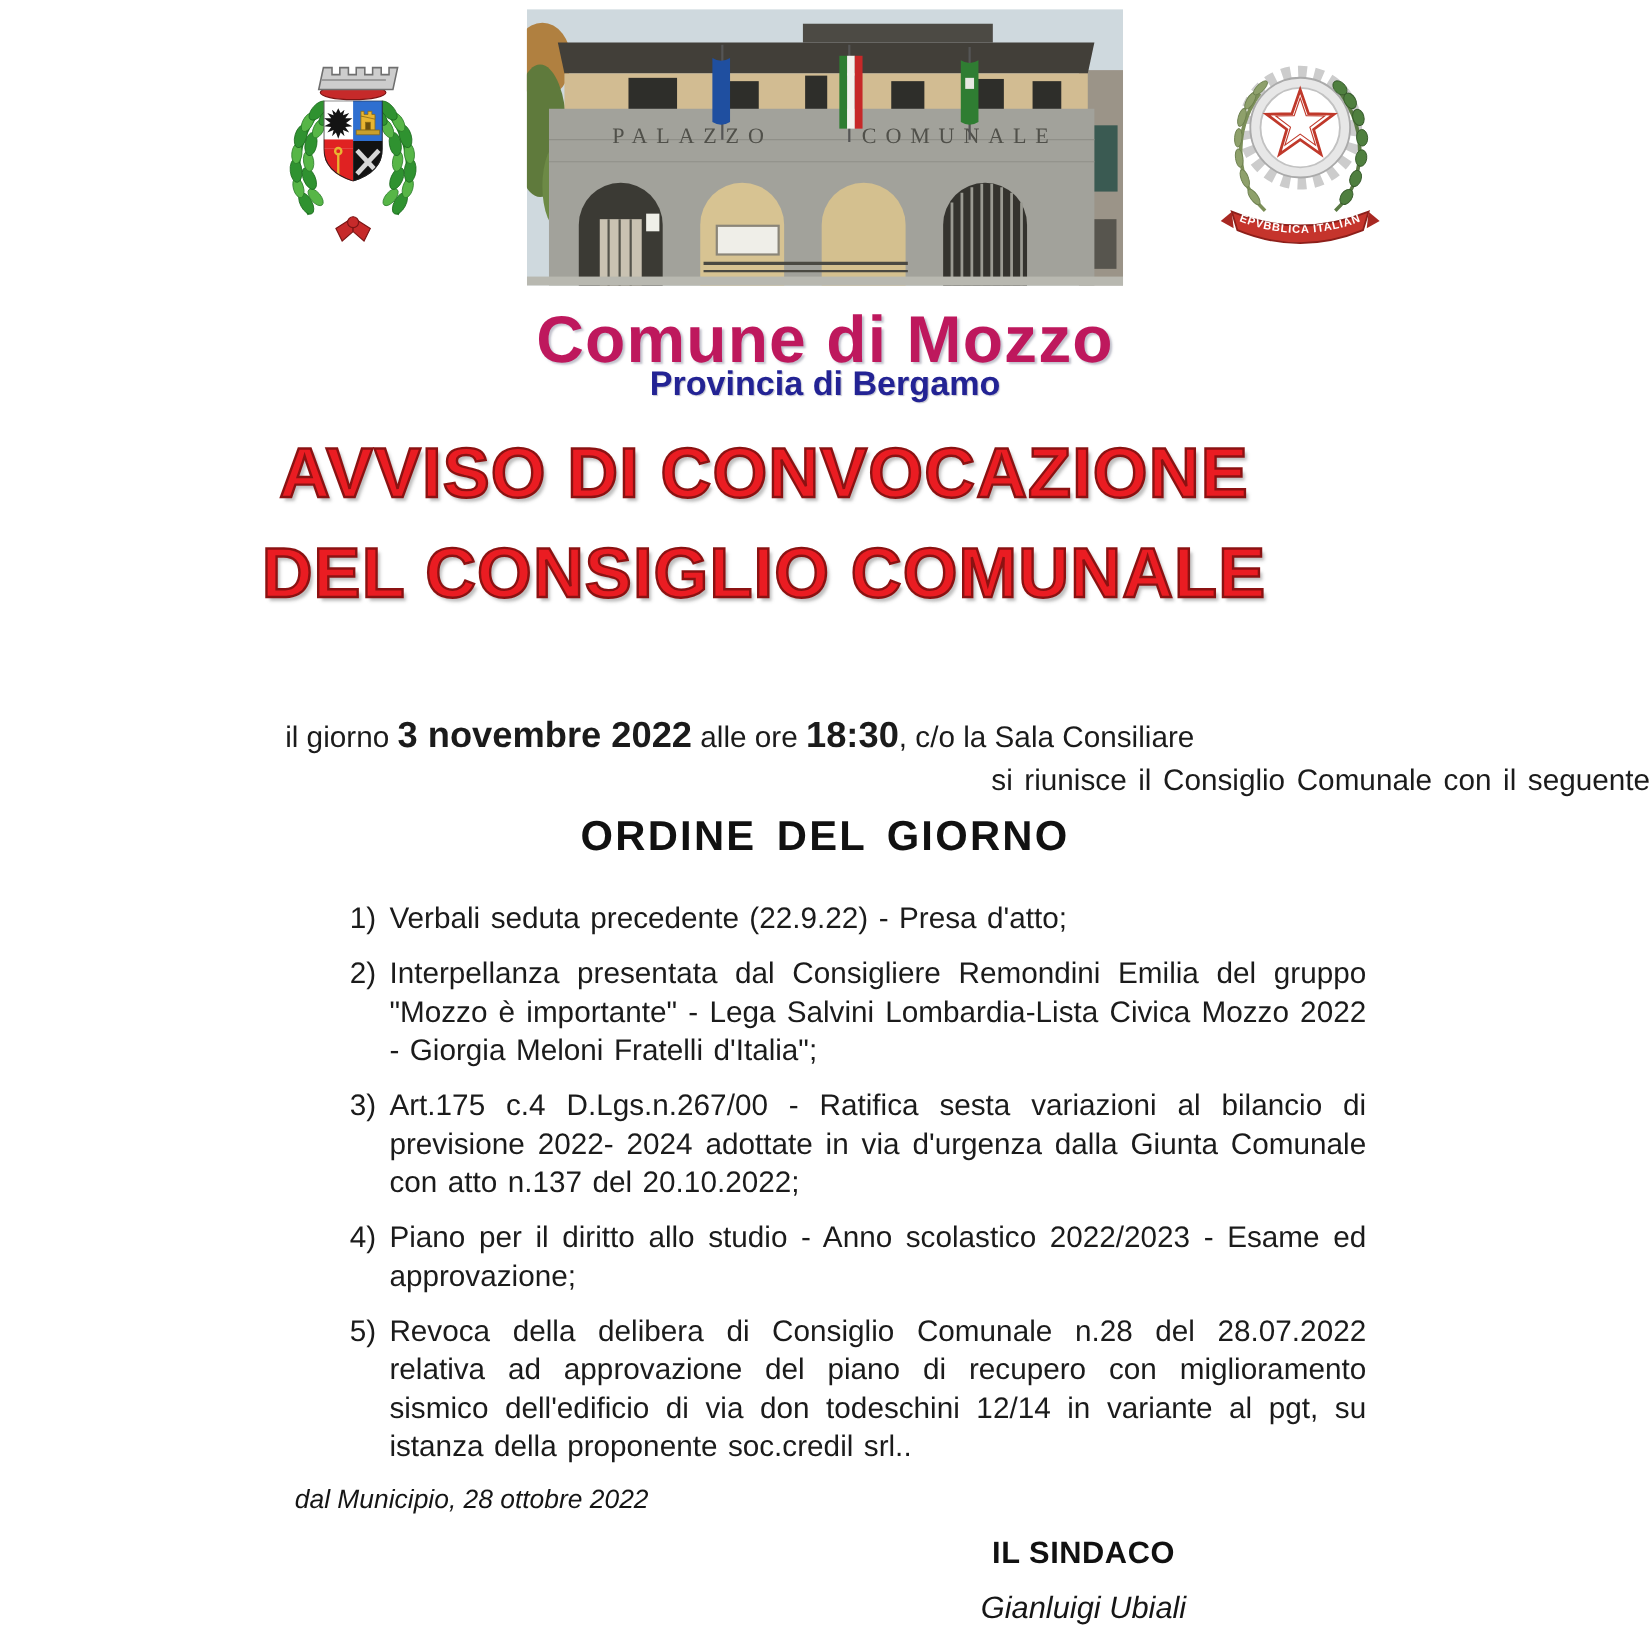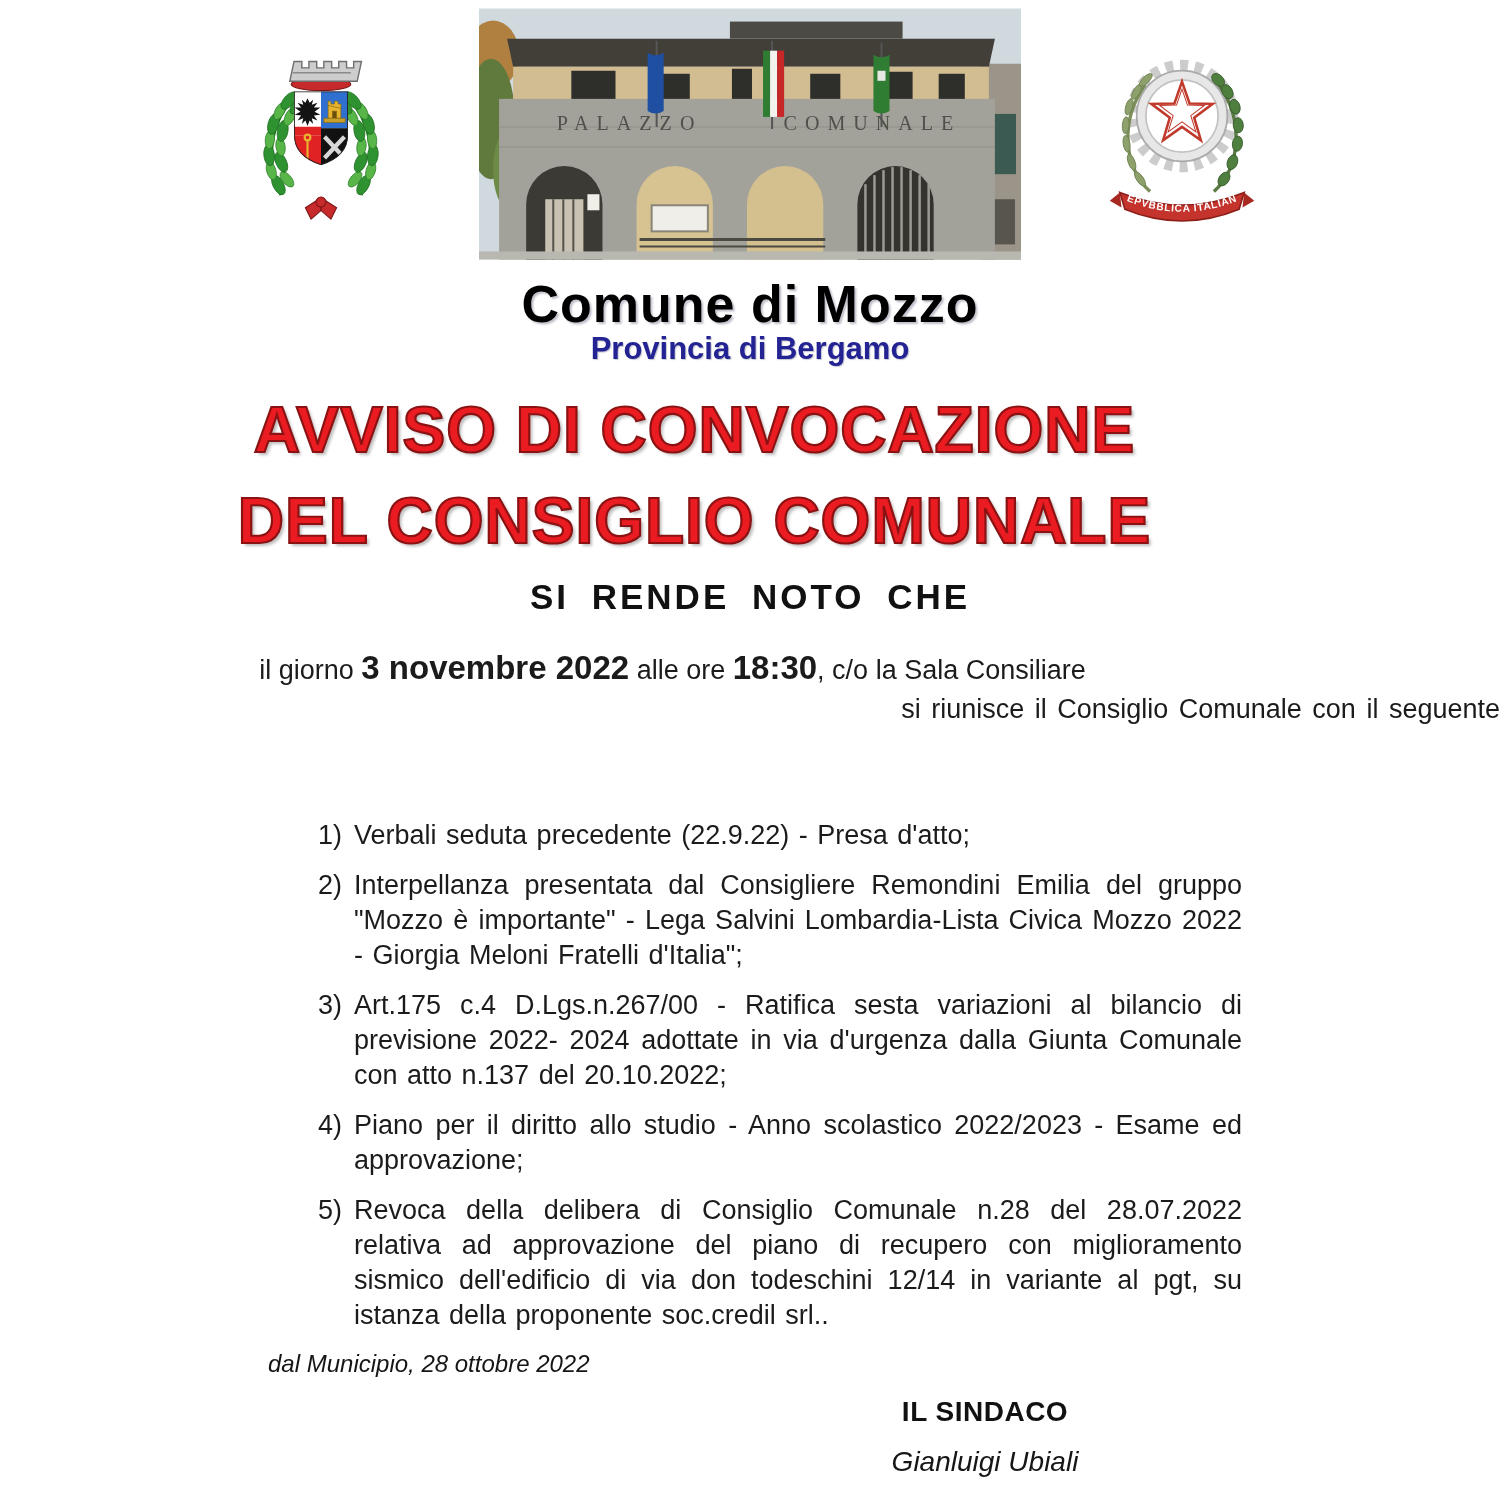--- a/index.html
+++ b/index.html
@@ -12,21 +12,21 @@
   .abs { position:absolute; }
 
   
   .coat   { left:250px; top:38px;  width:142px; height:196px; }
   .photo  { left:479px; top:8px;   width:542px; height:252px; }
   .emblem { left:1098px; top:36px; width:168px; height:202px; }
 
   
   .comune {
     left:0; top:274px; width:1500px; text-align:center;
-    font-size:52px; font-weight:bold; color:#000000; letter-spacing:1px;
+    font-size:60px; font-weight:bold; color:#be185d; letter-spacing:1px;
     text-shadow:2px 2px 2px rgba(140,140,160,.55);
   }
   .provincia {
     left:0; top:331px; width:1500px; text-align:center;
     font-size:31px; font-weight:bold; color:#232394;
     text-shadow:1px 1px 1px rgba(140,140,160,.5);
   }
   .red-title {
     left:0; width:1389px; text-align:center;
     font-size:64px; font-weight:bold; color:#ea1c22; letter-spacing:1px;
@@ -282,27 +282,27 @@
     <text font-size="12" font-weight="bold" fill="#ffffff" letter-spacing="1">
       <textPath href="#bannerCurve" startOffset="50%" text-anchor="middle">REPVBBLICA ITALIANA</textPath>
     </text>
   </svg>
 
   <div class="abs comune">Comune di Mozzo</div>
   <div class="abs provincia">Provincia di Bergamo</div>
 
   <div class="abs red-title red1">AVVISO DI CONVOCAZIONE</div>
   <div class="abs red-title red2">DEL CONSIGLIO COMUNALE</div>
-  <div class="abs subtitle">SI RENDE NOTO CHE</div>
 
   <div class="abs meet1">
     <span>il giorno </span><b>3 novembre 2022</b><span> alle ore </span><b>18:30</b><span>, c/o la Sala Consiliare</span>
   </div>
   <div class="abs meet2">si riunisce il Consiglio Comunale con il seguente</div>
 
+  <div class="abs agenda-head">ORDINE DEL GIORNO</div>
 
   <div class="abs agenda">
     <div class="agenda-item">
       <div class="agenda-num">1)</div>
       <div class="agenda-text">Verbali seduta precedente (22.9.22) - Presa d'atto;</div>
     </div>
     <div class="agenda-item">
       <div class="agenda-num">2)</div>
       <div class="agenda-text">Interpellanza presentata dal Consigliere Remondini Emilia  del gruppo "Mozzo è importante" - Lega Salvini Lombardia-Lista Civica  Mozzo 2022 - Giorgia Meloni Fratelli d'Italia";</div>
     </div>

